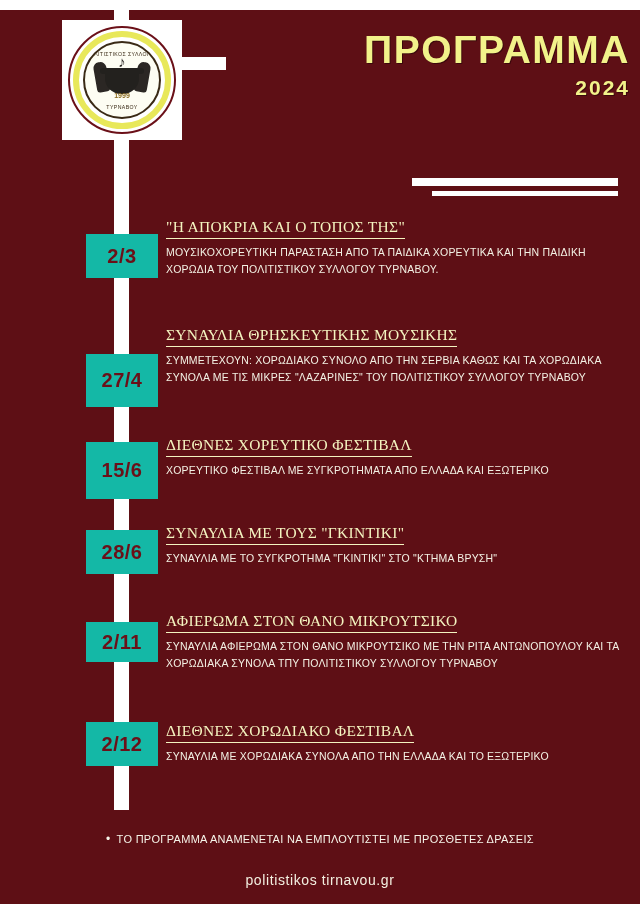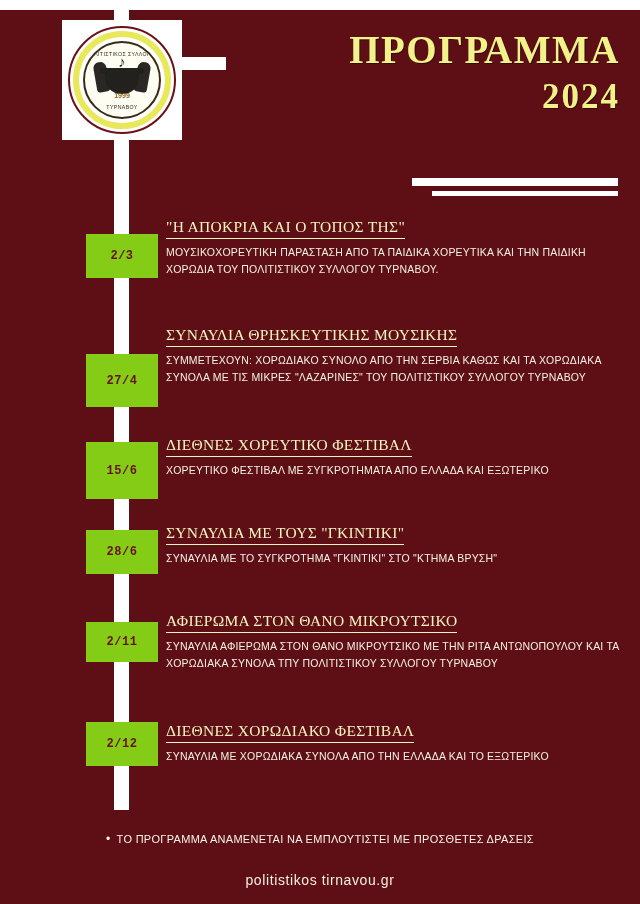--- a/index.html
+++ b/index.html
@@ -129,37 +129,36 @@
     bottom: 18px;
     text-align: center;
     font-size: 7px;
     color: #8a6a20;
     font-weight: bold;
   }
 
   
   .title-wrap {
     position: absolute;
-    right: 20px;
+    right: 10px;
     top: 26px;
     text-align: right;
     width: 400px;
-    font-family: Liberation Serif, serif;
   }
   .title-line {
     color: #f2f28a;
     font-size: 39px;
     font-weight: bold;
     letter-spacing: 1.5px;
     line-height: 1.22;
     text-shadow: 1px 1px 0 #3b080c;
   }
   .title-year {
     color: #f2f28a;
-    font-size: 35px;
+    font-size: 21px;
     font-weight: bold;
     letter-spacing: 2px;
     line-height: 1.3;
     text-shadow: 1px 1px 0 #3b080c;
   }
   .title-rules {
     position: absolute;
     right: 22px;
     top: 178px;
     width: 206px;
@@ -187,29 +186,29 @@
     position: relative;
     min-height: 70px;
     margin-bottom: 12px;
   }
   .date-chip {
     position: absolute;
     left: 86px;
     top: 0;
     width: 72px;
     min-height: 40px;
-    background: #84cc16;
+    background: #14b8a6;
     display: flex;
     align-items: center;
     justify-content: center;
     color: #6b1018;
-    font-size: 12px;
+    font-size: 20px;
     font-weight: bold;
     letter-spacing: .5px;
-    font-family: Liberation Mono, monospace;
+    font-family: Liberation Sans, sans-serif;
   }
   .event-body {
     margin-left: 166px;
     margin-right: 14px;
     padding-top: 0;
   }
   .event-title {
     color: #f4f4c0;
     font-size: 15.5px;
     letter-spacing: .3px;

